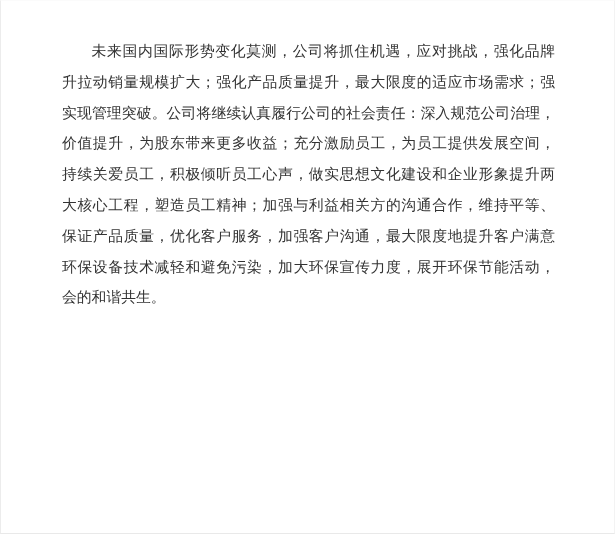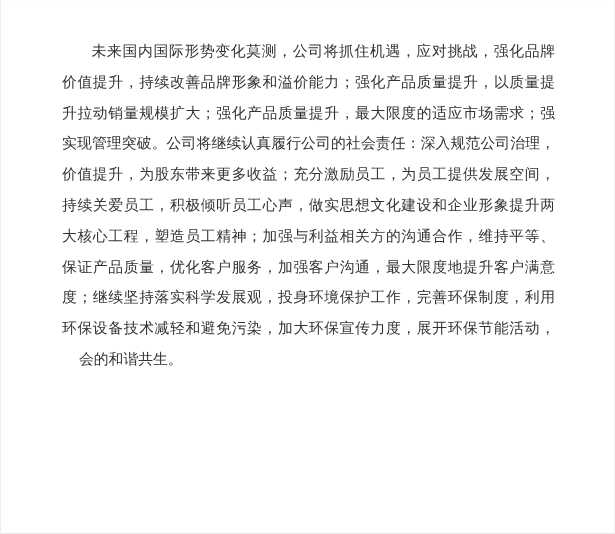--- a/index.html
+++ b/index.html
@@ -38,33 +38,30 @@
     text-align-last: justify;
     height: 30.8px;
     overflow: visible;
   }
   .line.first {
     text-indent: 2em;
   }
   .line.last {
     text-align: right;
     text-align-last: left;
-    margin-left: 17px;
   }
 </style>
 </head>
 <body>
 
 <div class="page">
   <div class="para">
     <div class="line first">未来国内国际形势变化莫测，公司将抓住机遇，应对挑战，强化品牌</div>
-    <div class="line">价值提升，持续改善品牌形象和溢价能力；强化产品质量提升，以质量提</div>
     <div class="line">升拉动销量规模扩大；强化产品质量提升，最大限度的适应市场需求；强</div>
     <div class="line">实现管理突破。公司将继续认真履行公司的社会责任：深入规范公司治理，</div>
     <div class="line">价值提升，为股东带来更多收益；充分激励员工，为员工提供发展空间，</div>
     <div class="line">持续关爱员工，积极倾听员工心声，做实思想文化建设和企业形象提升两</div>
     <div class="line">大核心工程，塑造员工精神；加强与利益相关方的沟通合作，维持平等、</div>
     <div class="line">保证产品质量，优化客户服务，加强客户沟通，最大限度地提升客户满意</div>
-    <div class="line">度；继续坚持落实科学发展观，投身环境保护工作，完善环保制度，利用</div>
     <div class="line">环保设备技术减轻和避免污染，加大环保宣传力度，展开环保节能活动，</div>
     <div class="line last">会的和谐共生。</div>
   </div>
 </div>
 
 </body></html>

